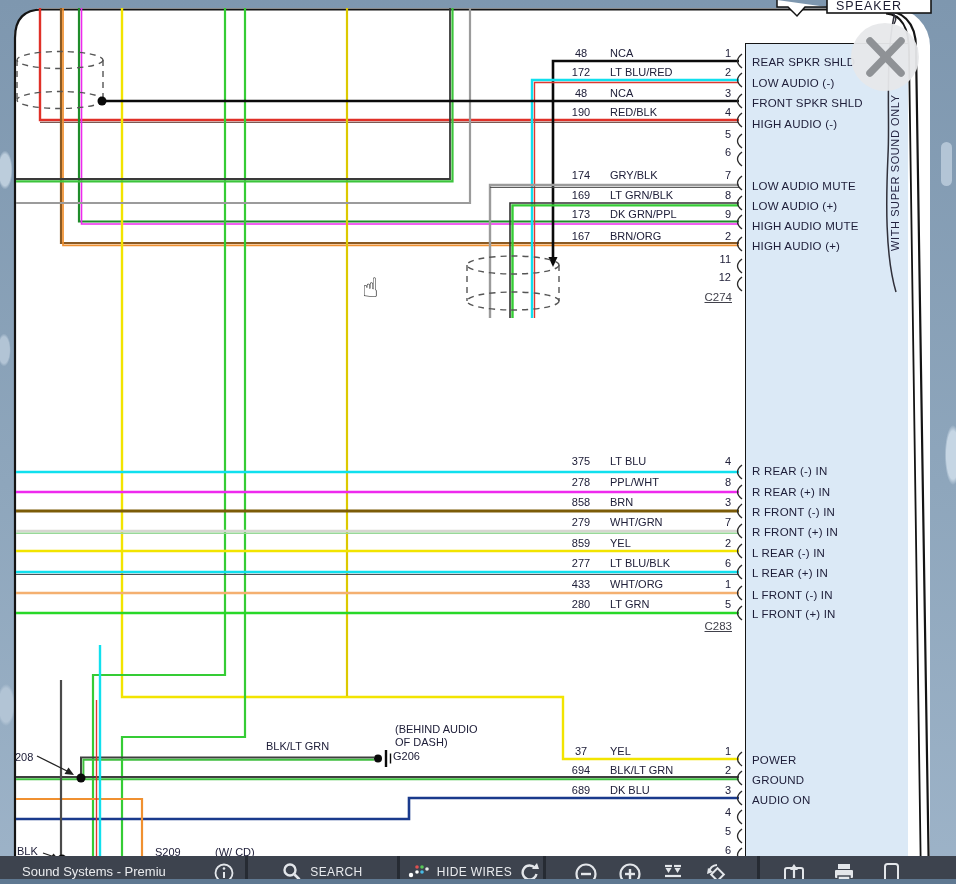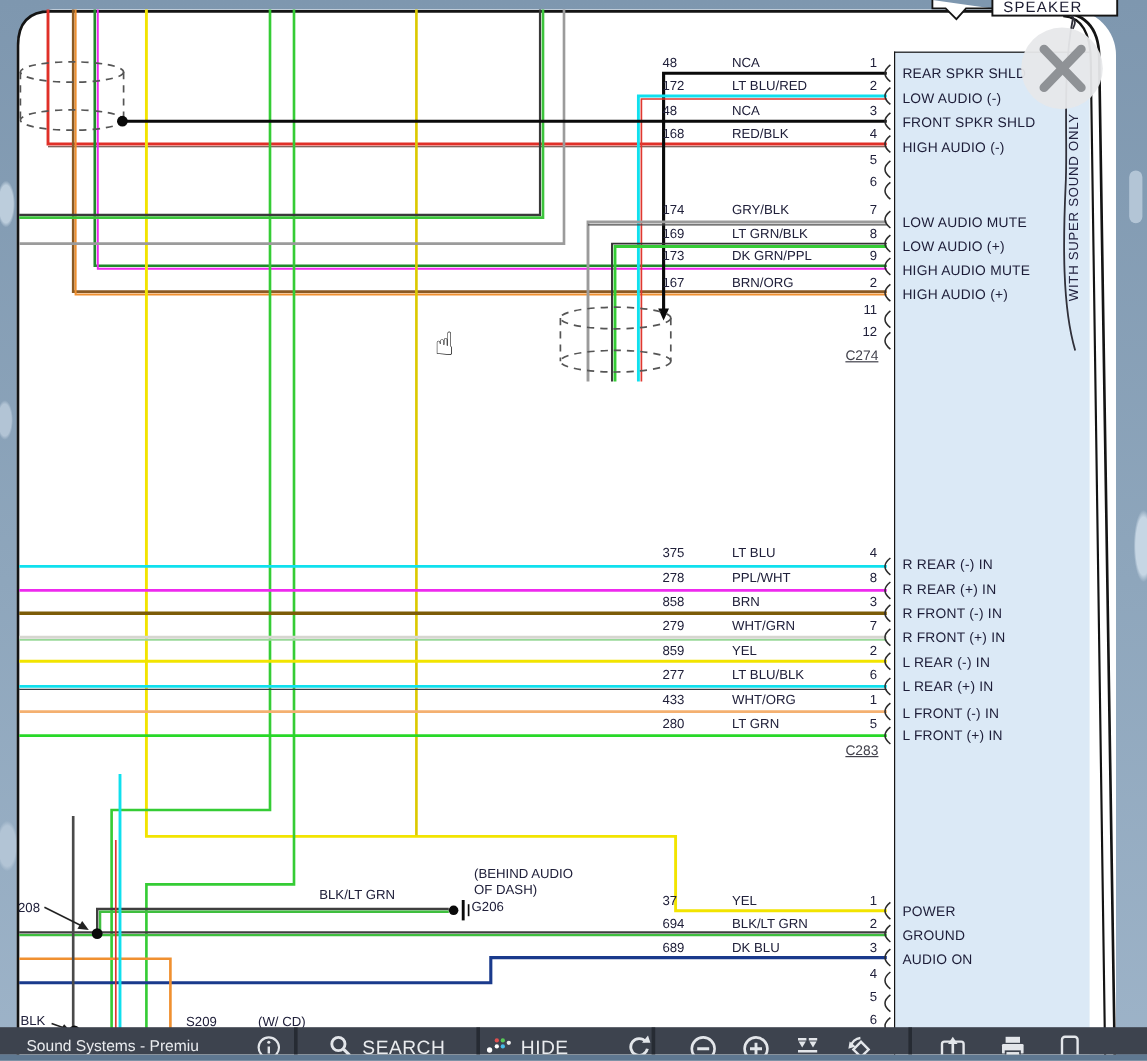--- a/index.html
+++ b/index.html
@@ -12,39 +12,39 @@
          radial-gradient(11px 40px at 953px 455px,#c6d6e4 0 60%,rgba(198,214,228,0) 75%),
          linear-gradient(180deg,#7e97af 0%,#8ea6bc 55%,#9db3c8 100%);}
   #page{position:absolute;left:14px;top:8px;width:916px;height:876px;background:#ffffff;
         border-radius:30px 38px 0 0;}
   #panel{position:absolute;left:745px;top:43px;width:162px;height:841px;background:#dbe9f6;
          border-left:1.3px solid #151515;border-top:1.3px solid #151515;}
   #scrollthumb{position:absolute;left:941px;top:142px;width:11px;height:44px;border-radius:6px;
          background:#c3d3e1;opacity:.75;}
   svg.layer{position:absolute;left:0;top:0;}
   .lbl{position:absolute;font-size:11px;color:#20203a;white-space:nowrap;line-height:13px;}
-  .num{width:58px;text-align:left;}
+  .num{width:58px;text-align:center;}
   .clr{width:92px;text-align:left;}
   .pin{width:24px;text-align:right;}
   .conn{font-size:11.5px;color:#41414b;text-decoration:underline;width:40px;text-align:right;}
   .plbl{position:absolute;font-size:11.5px;color:#1d1d38;white-space:nowrap;letter-spacing:.2px;}
   #speaker-text{position:absolute;left:836px;top:-1px;font-size:12.5px;letter-spacing:1px;color:#1b1b30;}
   #side-note{position:absolute;left:889px;top:82px;height:182px;width:20px;
              writing-mode:vertical-rl;transform:rotate(180deg);text-align:center;
              font-size:11px;letter-spacing:.6px;color:#232340;white-space:nowrap;}
   #close-btn{position:absolute;left:851px;top:23px;width:68px;height:68px;border-radius:50%;
              background:rgba(231,232,234,.95);}
   #cursor{position:absolute;left:362px;top:272px;font-size:27px;color:#000;
           font-family:"DejaVu Sans",sans-serif;}
   #toolbar{position:absolute;left:0;bottom:0;width:956px;height:23px;background:#3d434e;
            display:flex;align-items:flex-start;color:#e9ebee;overflow:hidden;}
   .tseg{height:60px;display:flex;align-items:flex-start;padding-top:6px;box-sizing:border-box;
         border-right:3px solid #262b33;}
   .tseg:last-child{border-right:none;}
-  .tb-text{font-size:16px;letter-spacing:.4px;padding-top:3px;text-decoration:underline;}
+  .tb-text{font-size:12px;letter-spacing:.4px;padding-top:3px;}
   .tb-title{font-size:13px;padding-top:2px;}
   .ticon{flex:none;}
 </style>
 </head>
 <body>
 
 <div id="app">
 
   <div id="page"></div>
   <div id="scrollthumb"></div>
@@ -163,21 +163,21 @@
 
   <span class="lbl num" style="left:552px;top:47px">48</span>
   <span class="lbl clr" style="left:610px;top:47px">NCA</span>
   <span class="lbl pin" style="left:707px;top:47px">1</span>
   <span class="lbl num" style="left:552px;top:66px">172</span>
   <span class="lbl clr" style="left:610px;top:66px">LT BLU/RED</span>
   <span class="lbl pin" style="left:707px;top:66px">2</span>
   <span class="lbl num" style="left:552px;top:87px">48</span>
   <span class="lbl clr" style="left:610px;top:87px">NCA</span>
   <span class="lbl pin" style="left:707px;top:87px">3</span>
-  <span class="lbl num" style="left:552px;top:106px">168</span>
+  <span class="lbl num" style="left:552px;top:106px">190</span>
   <span class="lbl clr" style="left:610px;top:106px">RED/BLK</span>
   <span class="lbl pin" style="left:707px;top:106px">4</span>
   <span class="lbl pin" style="left:707px;top:128px">5</span>
   <span class="lbl pin" style="left:707px;top:146px">6</span>
   <span class="lbl num" style="left:552px;top:169px">174</span>
   <span class="lbl clr" style="left:610px;top:169px">GRY/BLK</span>
   <span class="lbl pin" style="left:707px;top:169px">7</span>
   <span class="lbl num" style="left:552px;top:189px">169</span>
   <span class="lbl clr" style="left:610px;top:189px">LT GRN/BLK</span>
   <span class="lbl pin" style="left:707px;top:189px">8</span>

